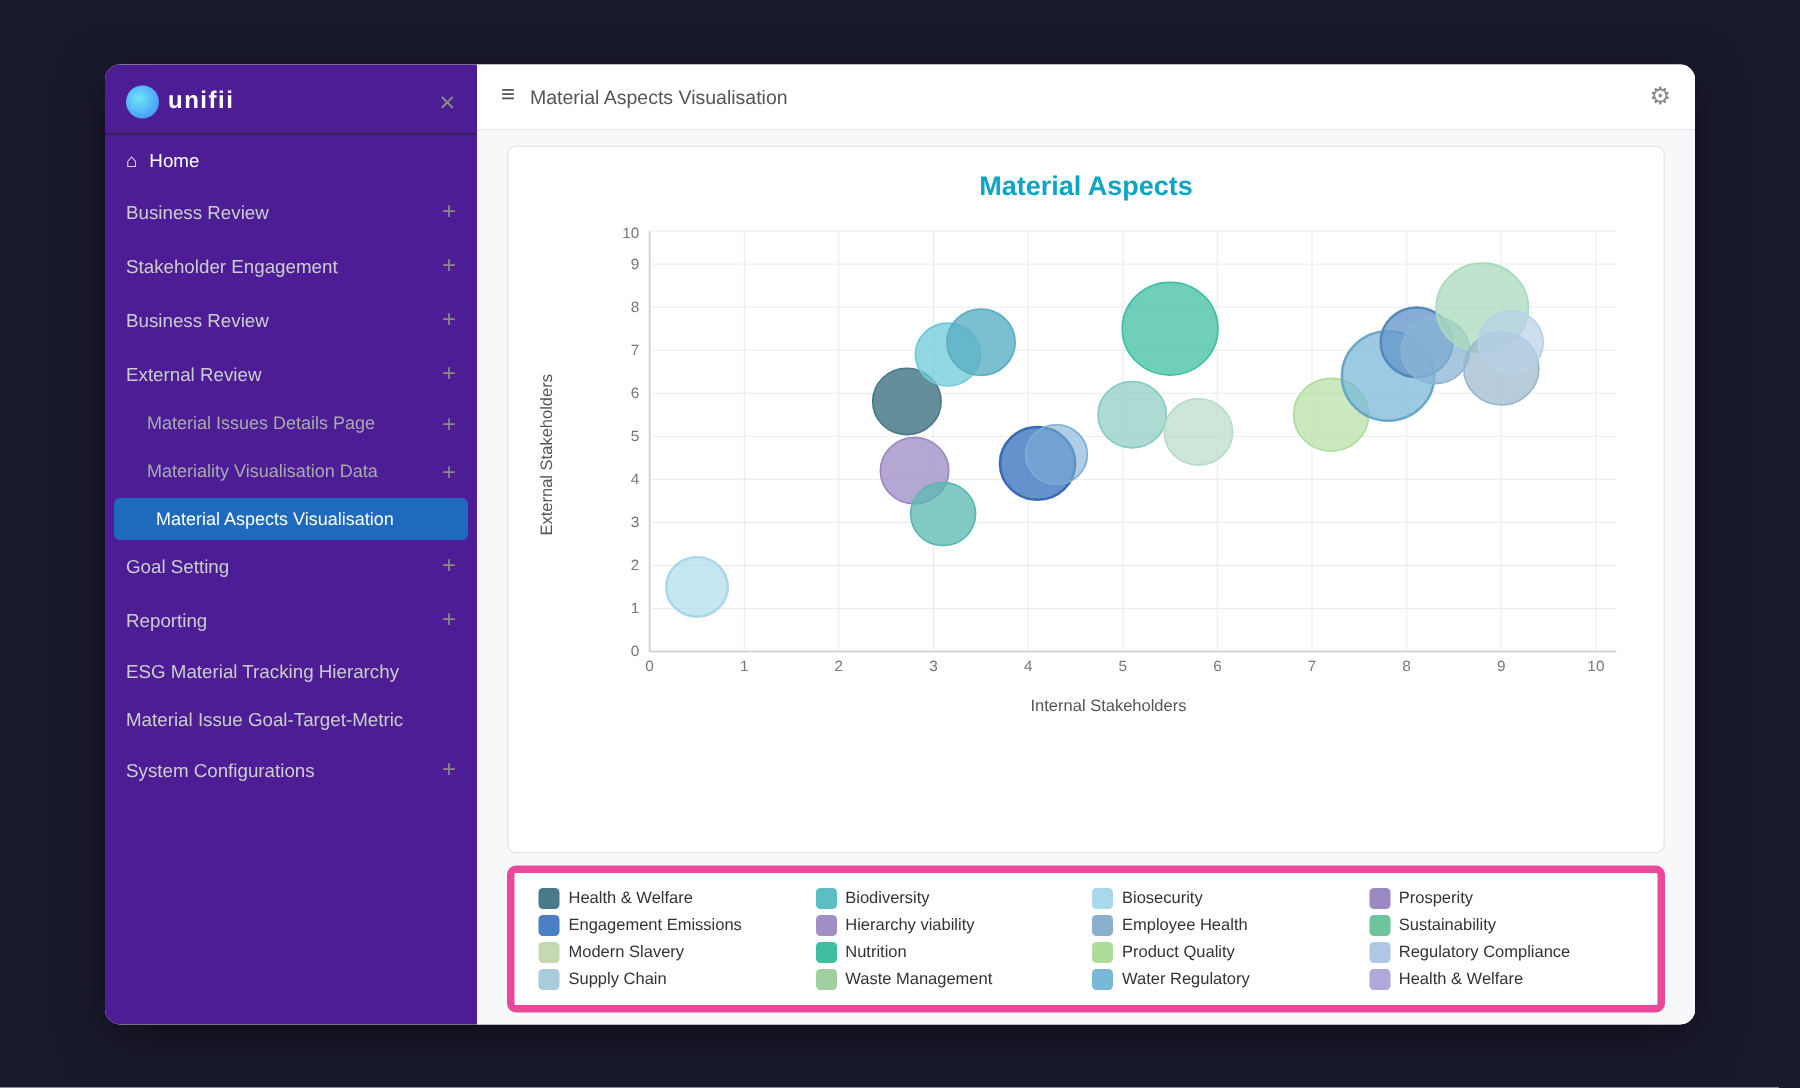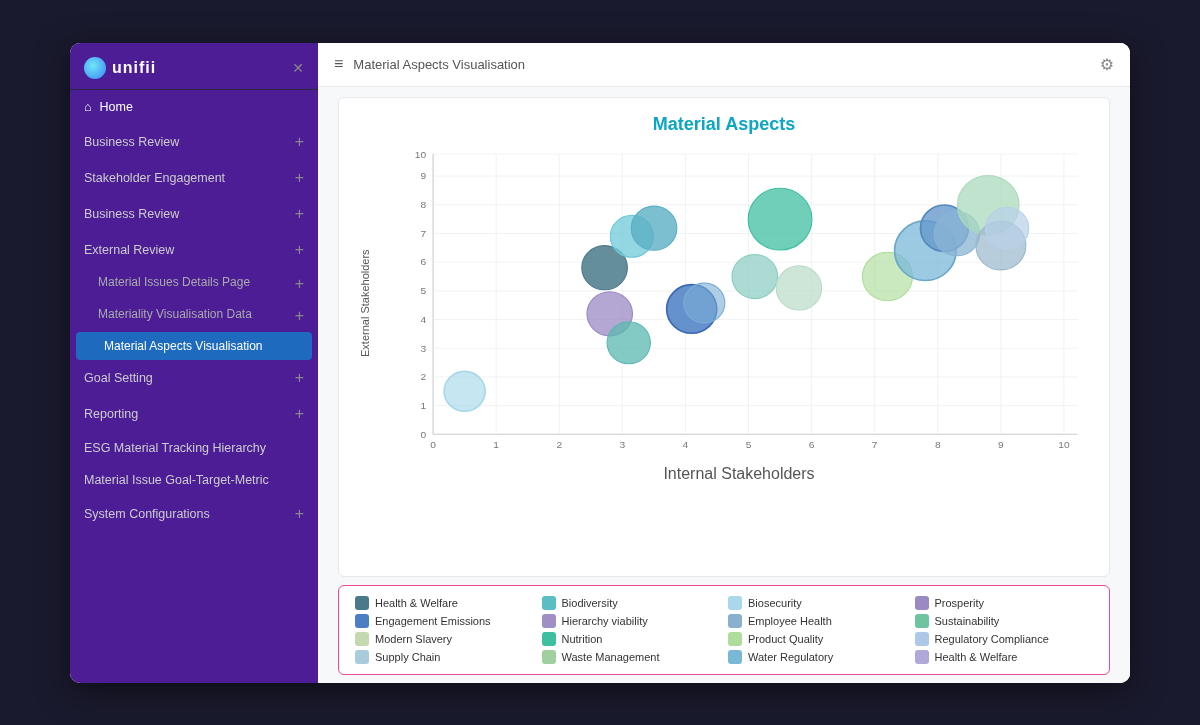--- a/index.html
+++ b/index.html
@@ -150,30 +150,30 @@
     .chart-inner {
       flex: 1;
       position: relative;
     }
     svg.chart-svg {
       width: 100%;
       height: 100%;
     }
     .x-axis-label {
       text-align: center;
-      font-size: 16px;
+      font-size: 11px;
       color: #555;
       margin-top: 2px;
       padding-left: 30px;
     }
 
     
     .legend {
       background: #fff;
-      border: 1px solid #ec4899;
+      border: 5px solid #ec4899;
       border-radius: 6px;
       padding: 10px 16px;
       margin-top: 8px;
       margin-bottom: 8px;
     }
     .legend-grid {
       display: grid;
       grid-template-columns: repeat(4, 1fr);
       gap: 4px 8px;
     }

